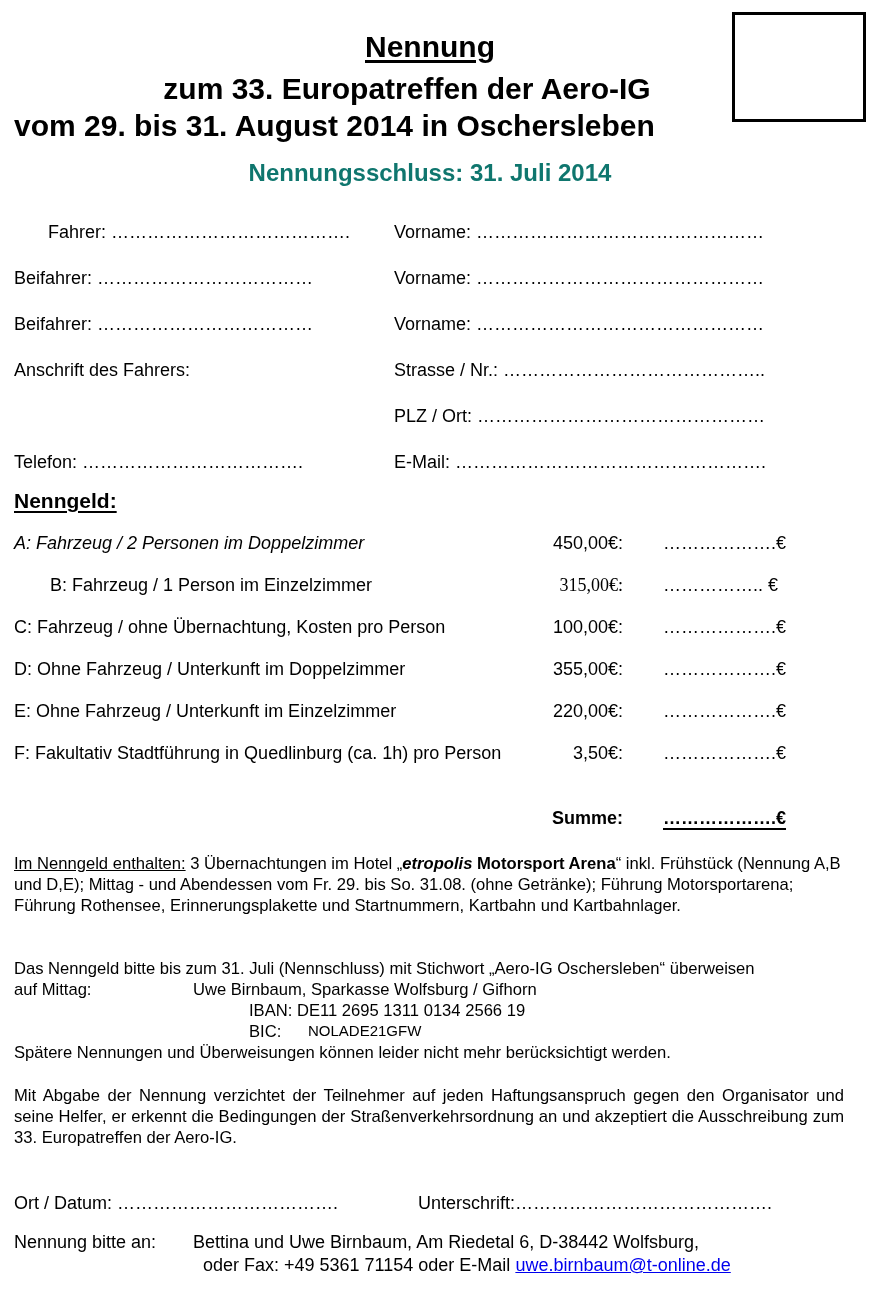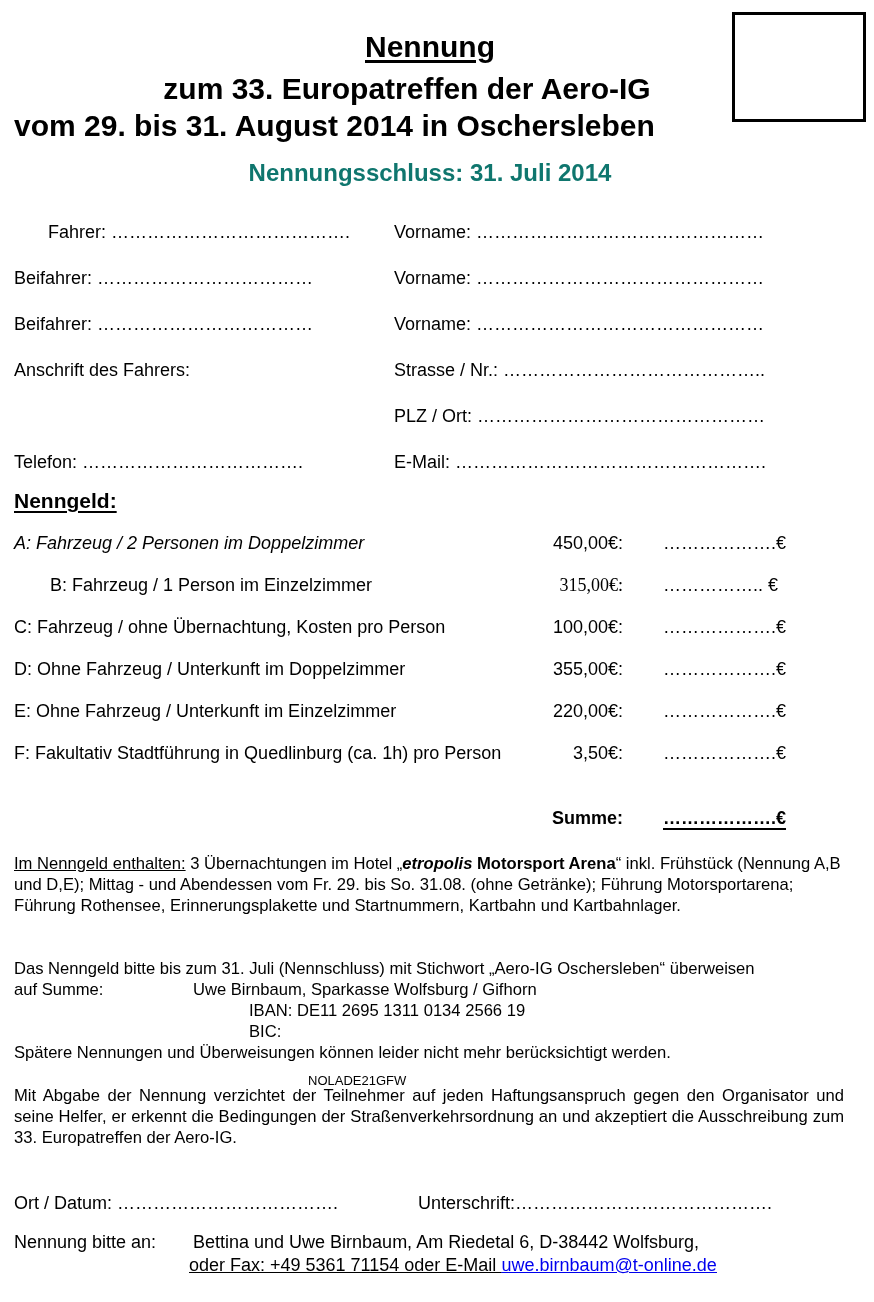--- a/index.html
+++ b/index.html
@@ -73,27 +73,27 @@
 <div class="abs f" style="left:14px;top:743px;">F: Fakultativ Stadtführung in Quedlinburg (ca. 1h) pro Person</div>
 <div class="abs f price" style="left:513px;top:743px;">3,50€:</div>
 <div class="abs f" style="left:663px;top:743px;">……………….€</div>
 
 <div class="abs f sum-label price" style="left:513px;top:808px;">Summe:</div>
 <div class="abs f sum-val" style="left:663px;top:808px;">……………….€</div>
 
 <div class="para" style="top:853px;"><span class="ul">Im Nenngeld enthalten:</span><span> 3 Übernachtungen im Hotel „</span><span class="bi">etropolis</span><span class="b"> Motorsport Arena</span><span>“  inkl. Frühstück (Nennung A,B und D,E);  Mittag - und Abendessen vom Fr. 29.  bis  So. 31.08. (ohne Getränke); Führung Motorsportarena;  Führung Rothensee,  Erinnerungsplakette und Startnummern, Kartbahn und Kartbahnlager.</span></div>
 
 <div class="abs" style="left:14px;top:959px;font-size:16.6px;">Das Nenngeld bitte bis zum 31. Juli (Nennschluss) mit Stichwort „Aero-IG Oschersleben“ überweisen</div>
-<div class="abs" style="left:14px;top:980px;font-size:16.6px;">auf Summe:</div>
+<div class="abs" style="left:14px;top:980px;font-size:16.6px;">auf Mittag:</div>
 <div class="abs" style="left:193px;top:980px;font-size:16.6px;">Uwe Birnbaum, Sparkasse Wolfsburg / Gifhorn</div>
 <div class="abs" style="left:249px;top:1001px;font-size:16.6px;">IBAN: DE11 2695 1311 0134 2566 19</div>
 <div class="abs" style="left:249px;top:1022px;font-size:16.6px;">BIC:</div>
-<div class="abs" style="left:308px;top:1073px;font-size:13px;">NOLADE21GFW</div>
+<div class="abs" style="left:308px;top:1022px;font-size:15px;">NOLADE21GFW</div>
 <div class="abs" style="left:14px;top:1043px;font-size:16.6px;">Spätere Nennungen und Überweisungen können leider nicht mehr berücksichtigt werden.</div>
 
 <div class="para just" style="top:1085px;">Mit Abgabe der Nennung verzichtet der Teilnehmer auf jeden Haftungsanspruch gegen den Organisator und seine Helfer, er erkennt die Bedingungen der Straßenverkehrsordnung an und akzeptiert die Ausschreibung zum 33. Europatreffen der Aero-IG.</div>
 
 <div class="abs f" style="left:14px;top:1193px;">Ort / Datum: ……………………………….</div>
 <div class="abs f" style="left:418px;top:1193px;">Unterschrift:…………………………………….</div>
 
 <div class="abs f" style="left:14px;top:1232px;">Nennung bitte an:</div>
 <div class="abs f" style="left:193px;top:1232px;">Bettina und Uwe Birnbaum, Am Riedetal 6, D-38442 Wolfsburg,</div>
-<div class="abs f" style="left:189px;top:1255px;text-decoration:underline;"><span>oder Fax: +49 5361 71154 oder E-Mail </span><span class="link">uwe.birnbaum@t-online.de</span></div>
+<div class="abs f" style="left:203px;top:1255px;"><span>oder Fax: +49 5361 71154 oder E-Mail </span><span class="link">uwe.birnbaum@t-online.de</span></div>
 
 </body></html>

